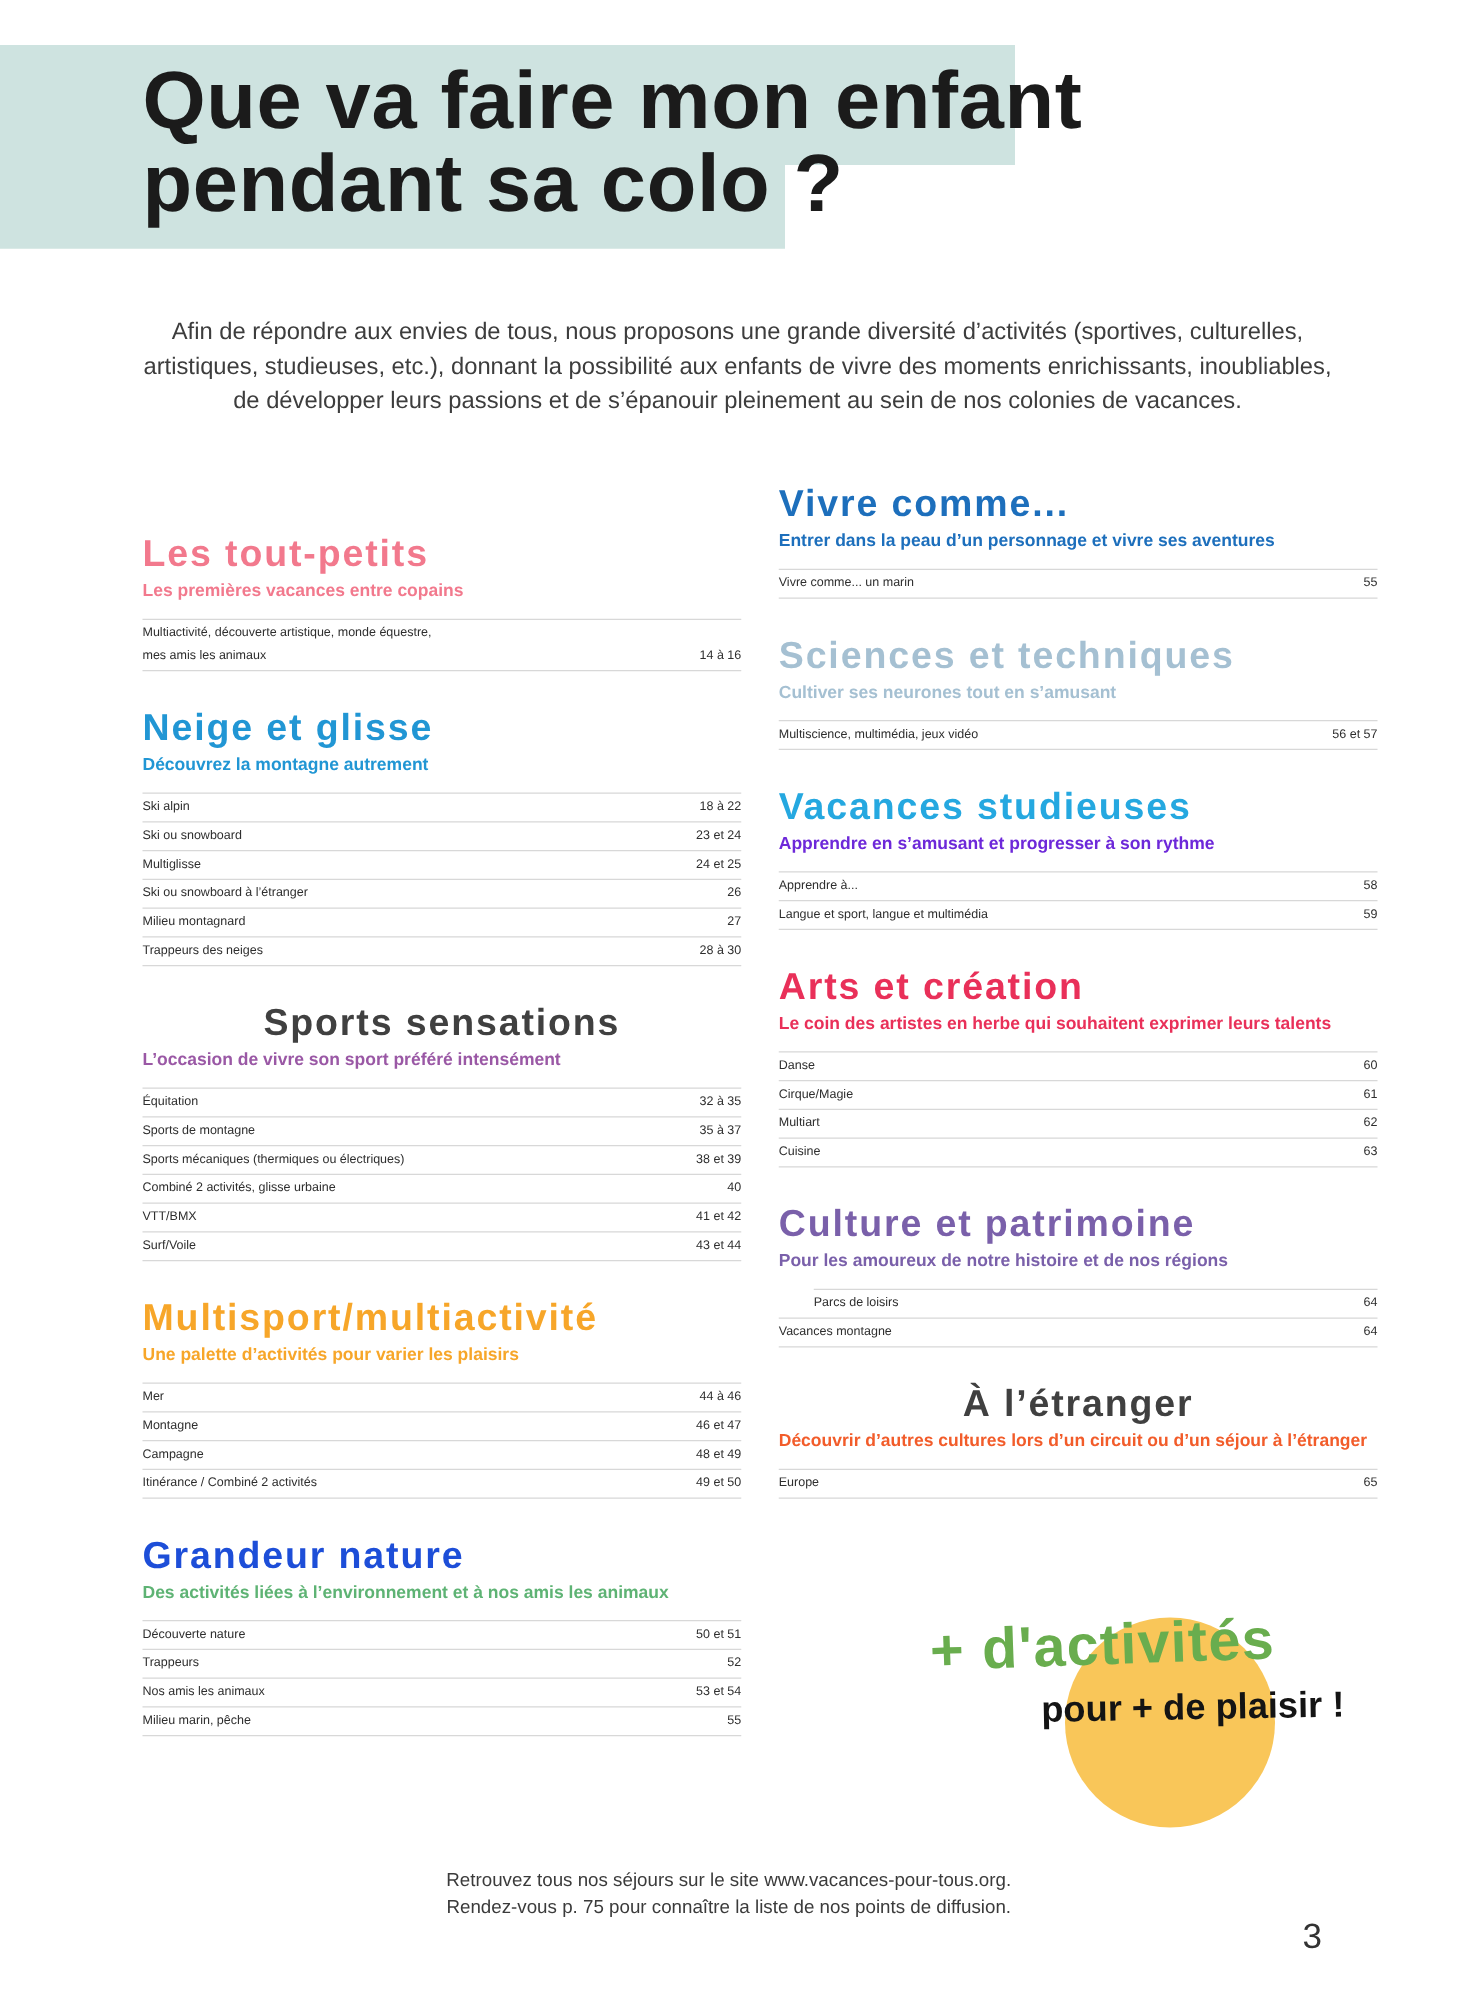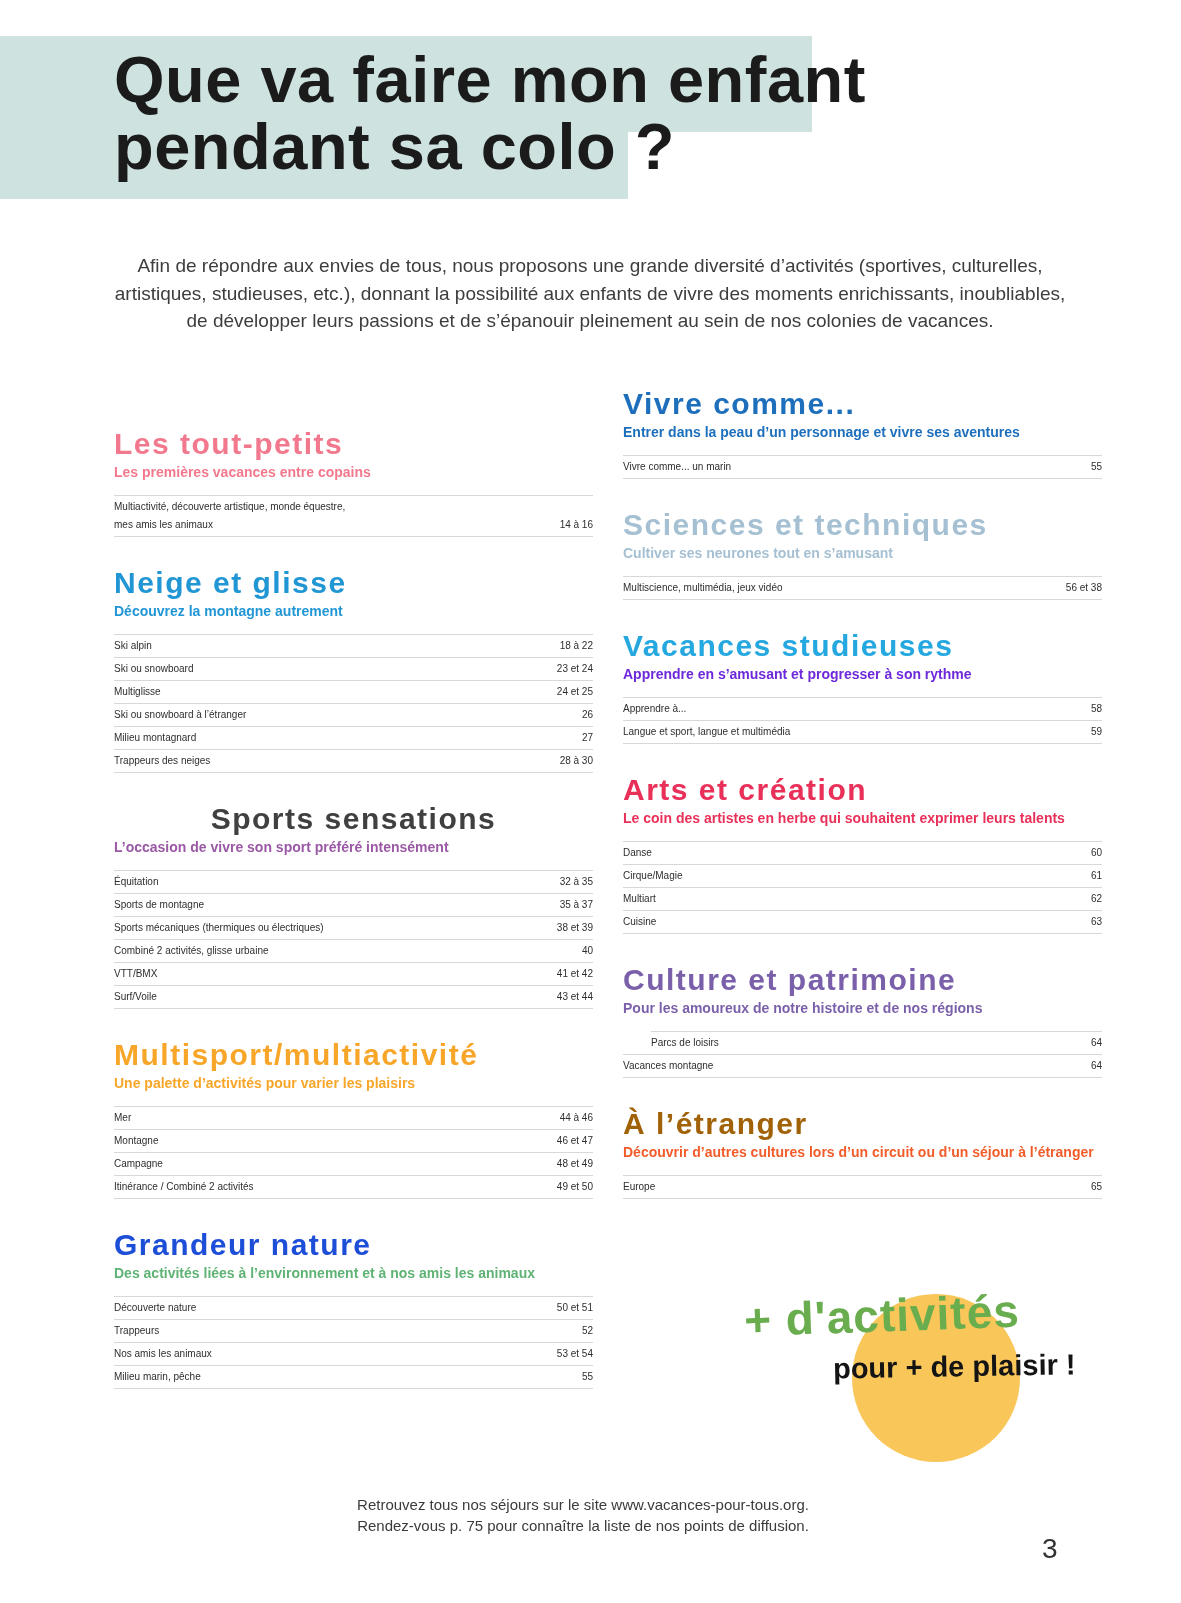--- a/index.html
+++ b/index.html
@@ -259,21 +259,21 @@
             </div>
           </div>
         </section>
         <section class="section">
           <h2 class="sec-title" style="color: rgb(165, 192, 210);">Sciences et techniques</h2>
           <div class="sec-sub" style="color: rgb(165, 192, 210);">Cultiver ses neurones tout en s’amusant</div>
           <div class="toc" style="border-bottom-color: rgb(216, 216, 216);">
             <div class="toc-row" style="border-top-color: rgb(216, 216, 216);">
               <div class="toc-line-last">
                 <span class="toc-label">Multiscience, multimédia, jeux vidéo</span>
-                <span class="toc-pages">56 et 38</span>
+                <span class="toc-pages">56 et 57</span>
               </div>
             </div>
           </div>
         </section>
         <section class="section">
           <h2 class="sec-title" style="color: rgb(37, 168, 224);">Vacances studieuses</h2>
           <div class="sec-sub" style="color: #6d28d9;">Apprendre en s’amusant et progresser à son rythme</div>
           <div class="toc" style="border-bottom-color: rgb(216, 216, 216);">
             <div class="toc-row" style="border-top-color: rgb(216, 216, 216);">
               <div class="toc-line-last">
@@ -331,21 +331,21 @@
             </div>
             <div class="toc-row" style="border-top-color: rgb(216, 216, 216);">
               <div class="toc-line-last">
                 <span class="toc-label">Vacances montagne</span>
                 <span class="toc-pages">64</span>
               </div>
             </div>
           </div>
         </section>
         <section class="section">
-          <h2 class="sec-title" style="color: #a16207;">À l’étranger</h2>
+          <h2 class="sec-title" style="color: #404040; text-align: center;">À l’étranger</h2>
           <div class="sec-sub" style="color: rgb(242, 92, 42);">Découvrir d’autres cultures lors d’un circuit ou d’un séjour à l’étranger</div>
           <div class="toc" style="border-bottom-color: rgb(216, 216, 216);">
             <div class="toc-row" style="border-top-color: rgb(216, 216, 216);">
               <div class="toc-line-last">
                 <span class="toc-label">Europe</span>
                 <span class="toc-pages">65</span>
               </div>
             </div>
           </div>
         </section>

